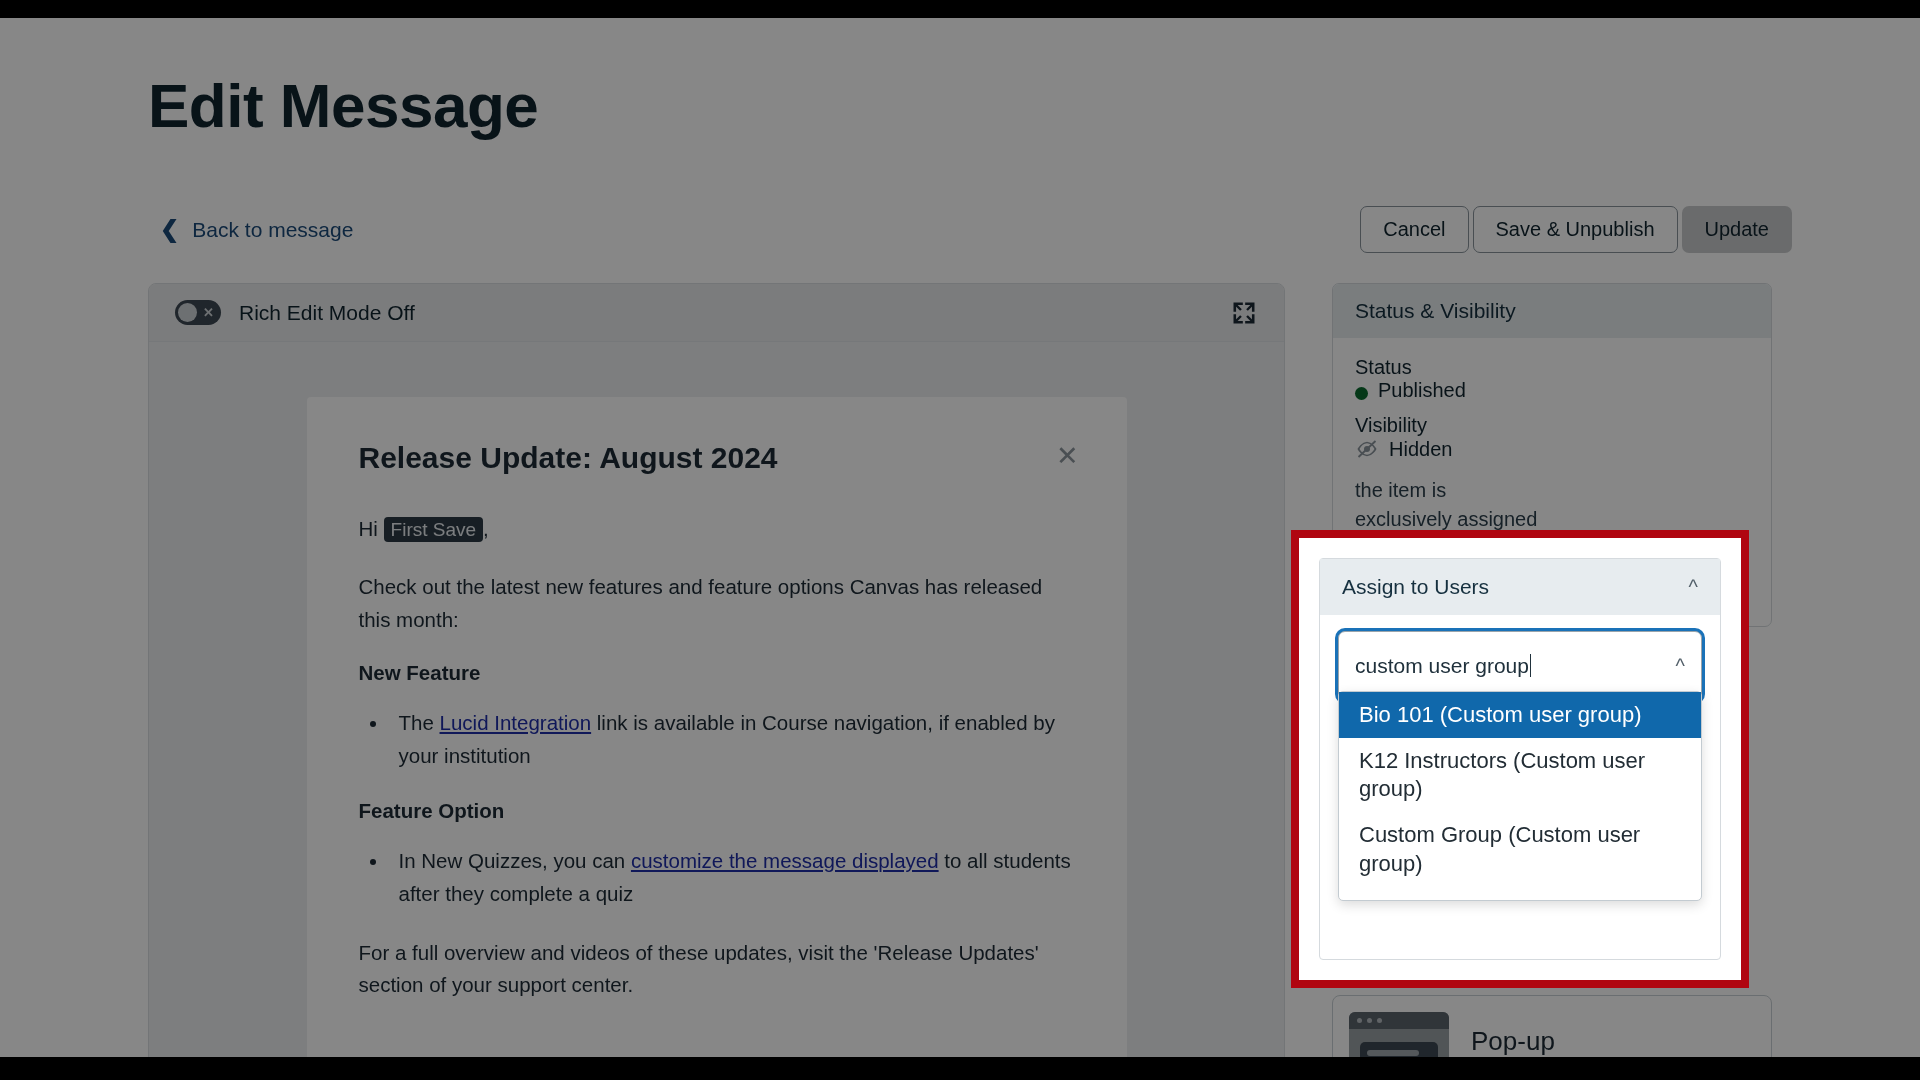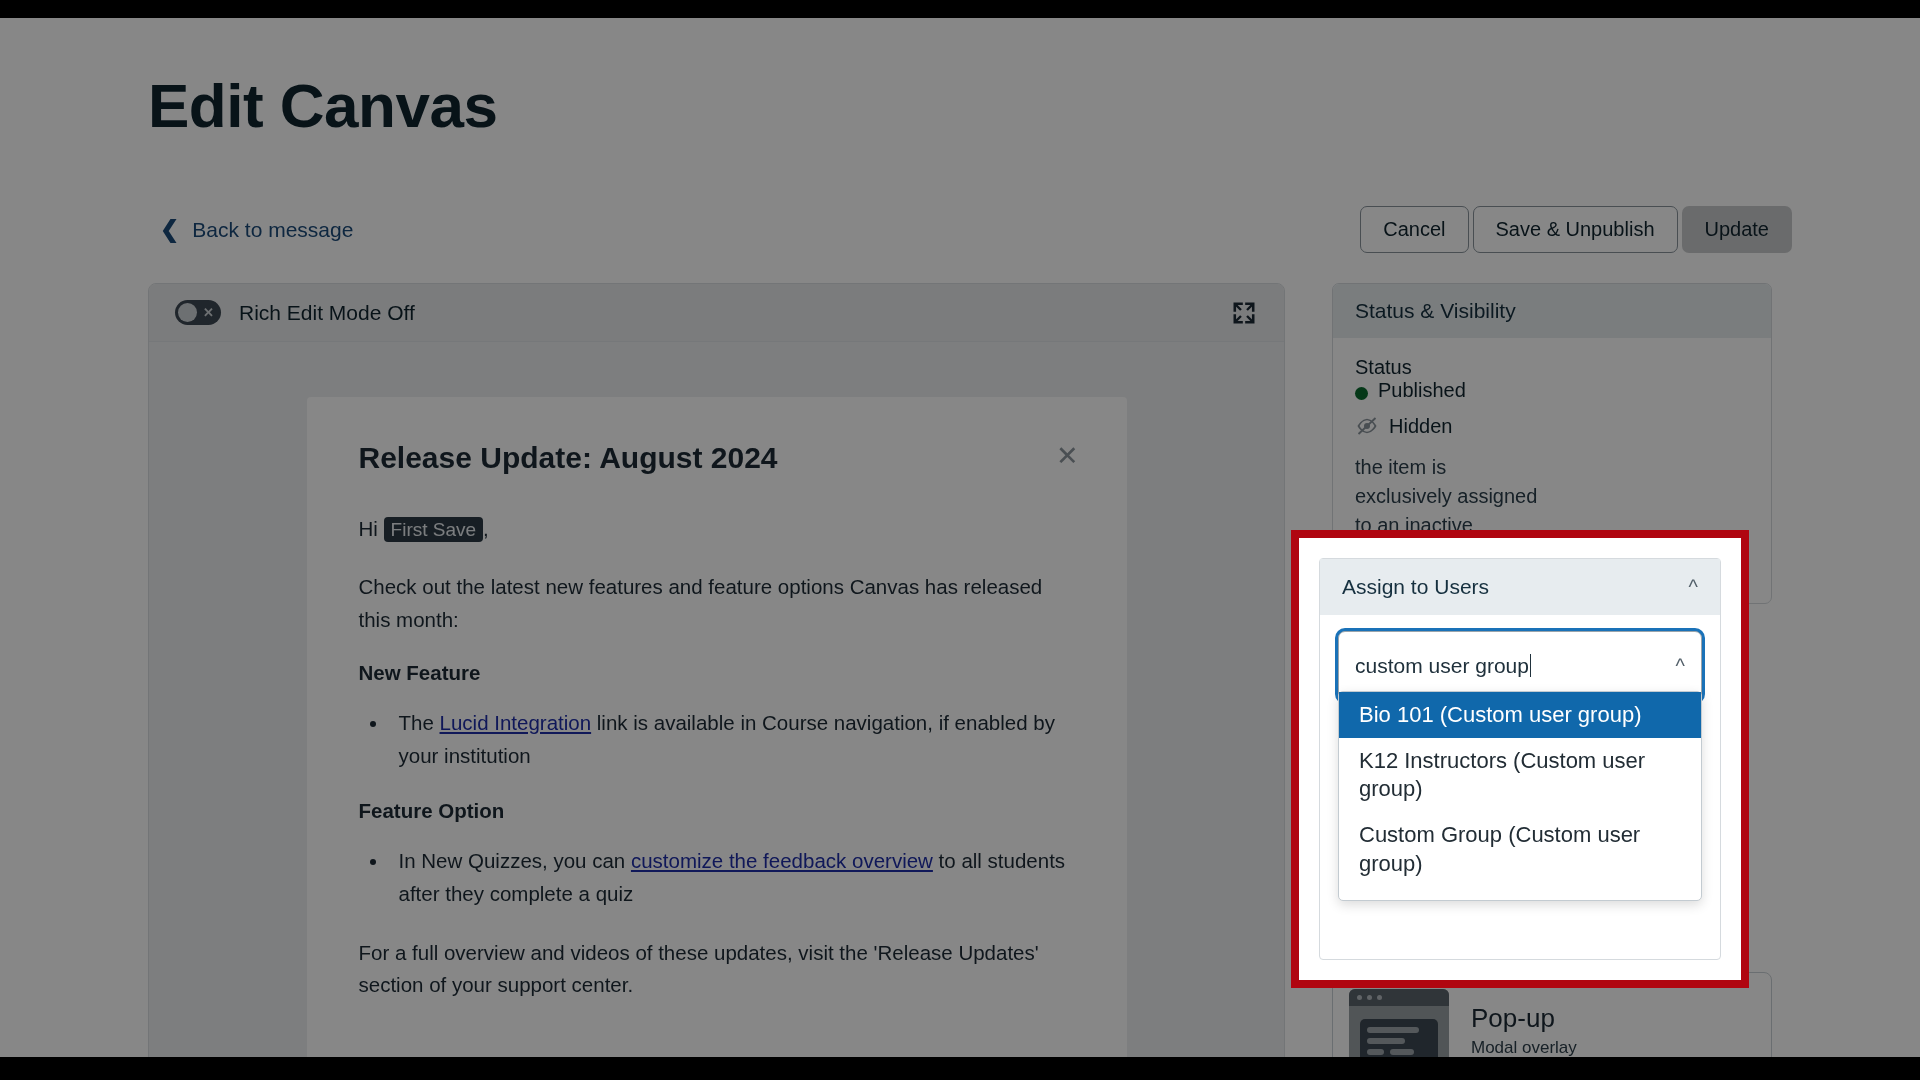--- a/index.html
+++ b/index.html
@@ -283,21 +283,21 @@
   .chan-name { font-size: 26px; color: #1d2b36; }
   .chan-sub { font-size: 17px; color: #2f404c; margin-top: 4px; }
 </style>
 </head>
 <body>
 
 <div id="stage">
 
   <div id="page">
 
-    <h1 class="page-title">Edit Canvas</h1>
+    <h1 class="page-title">Edit Message</h1>
 
     <div class="back-link">
       <span class="chev">❮</span>
       <span>Back to message</span>
     </div>
 
     <div class="btn-row">
       <div class="btn btn-outline">Cancel</div>
       <div class="btn btn-outline">Save &amp; Unpublish</div>
       <div class="btn btn-primary">Update</div>
@@ -339,41 +339,42 @@
 
           <p class="msg-p">Check out the latest new features and feature options Canvas has released this month:</p>
 
           <div class="msg-h">New Feature</div>
           <ul class="msg-ul">
             <li><span>The </span><span class="lnk">Lucid Integration</span><span> link is available in Course navigation, if enabled by your institution</span></li>
           </ul>
 
           <div class="msg-h">Feature Option</div>
           <ul class="msg-ul">
-            <li><span>In New Quizzes, you can </span><span class="lnk">customize the feedback overview</span><span> to all students after they complete a quiz</span></li>
+            <li><span>In New Quizzes, you can </span><span class="lnk">customize the message displayed</span><span> to all students after they complete a quiz</span></li>
           </ul>
 
           <p class="msg-p">For a full overview and videos of these updates, visit the 'Release Updates' section of your support center.</p>
         </div>
       </div>
     </div>
 
     <div class="sidebar">
 
       <div class="card">
         <div class="card-head">Status &amp; Visibility</div>
         <div class="card-body">
           <div class="kv">
             <div class="kv-key">Status</div>
             <div class="kv-val">
               <span class="dot"></span>
               <span>Published</span>
             </div>
           </div>
           <div class="kv">
+            <div class="kv-key">Visibility</div>
             <div class="kv-val" style="flex-direction:column;">
               <div style="display:flex; gap:10px; align-items:center;">
                 <svg width="24" height="24" viewBox="0 0 24 24">
                   <path d="M12 5.5c-5 0-8.5 6.5-8.5 6.5S7 18.5 12 18.5s8.5-6.5 8.5-6.5S17 5.5 12 5.5z" fill="none" stroke="#8a949c" stroke-width="1.7"></path>
                   <circle cx="12" cy="12" r="3" fill="#8a949c"></circle>
                   <line x1="3.5" y1="20" x2="20.5" y2="4" stroke="#8a949c" stroke-width="1.9"></line>
                 </svg>
                 <span>Hidden</span>
               </div>
               <div class="kv-sub">the item is exclusively assigned to an inactive campaign</div>

